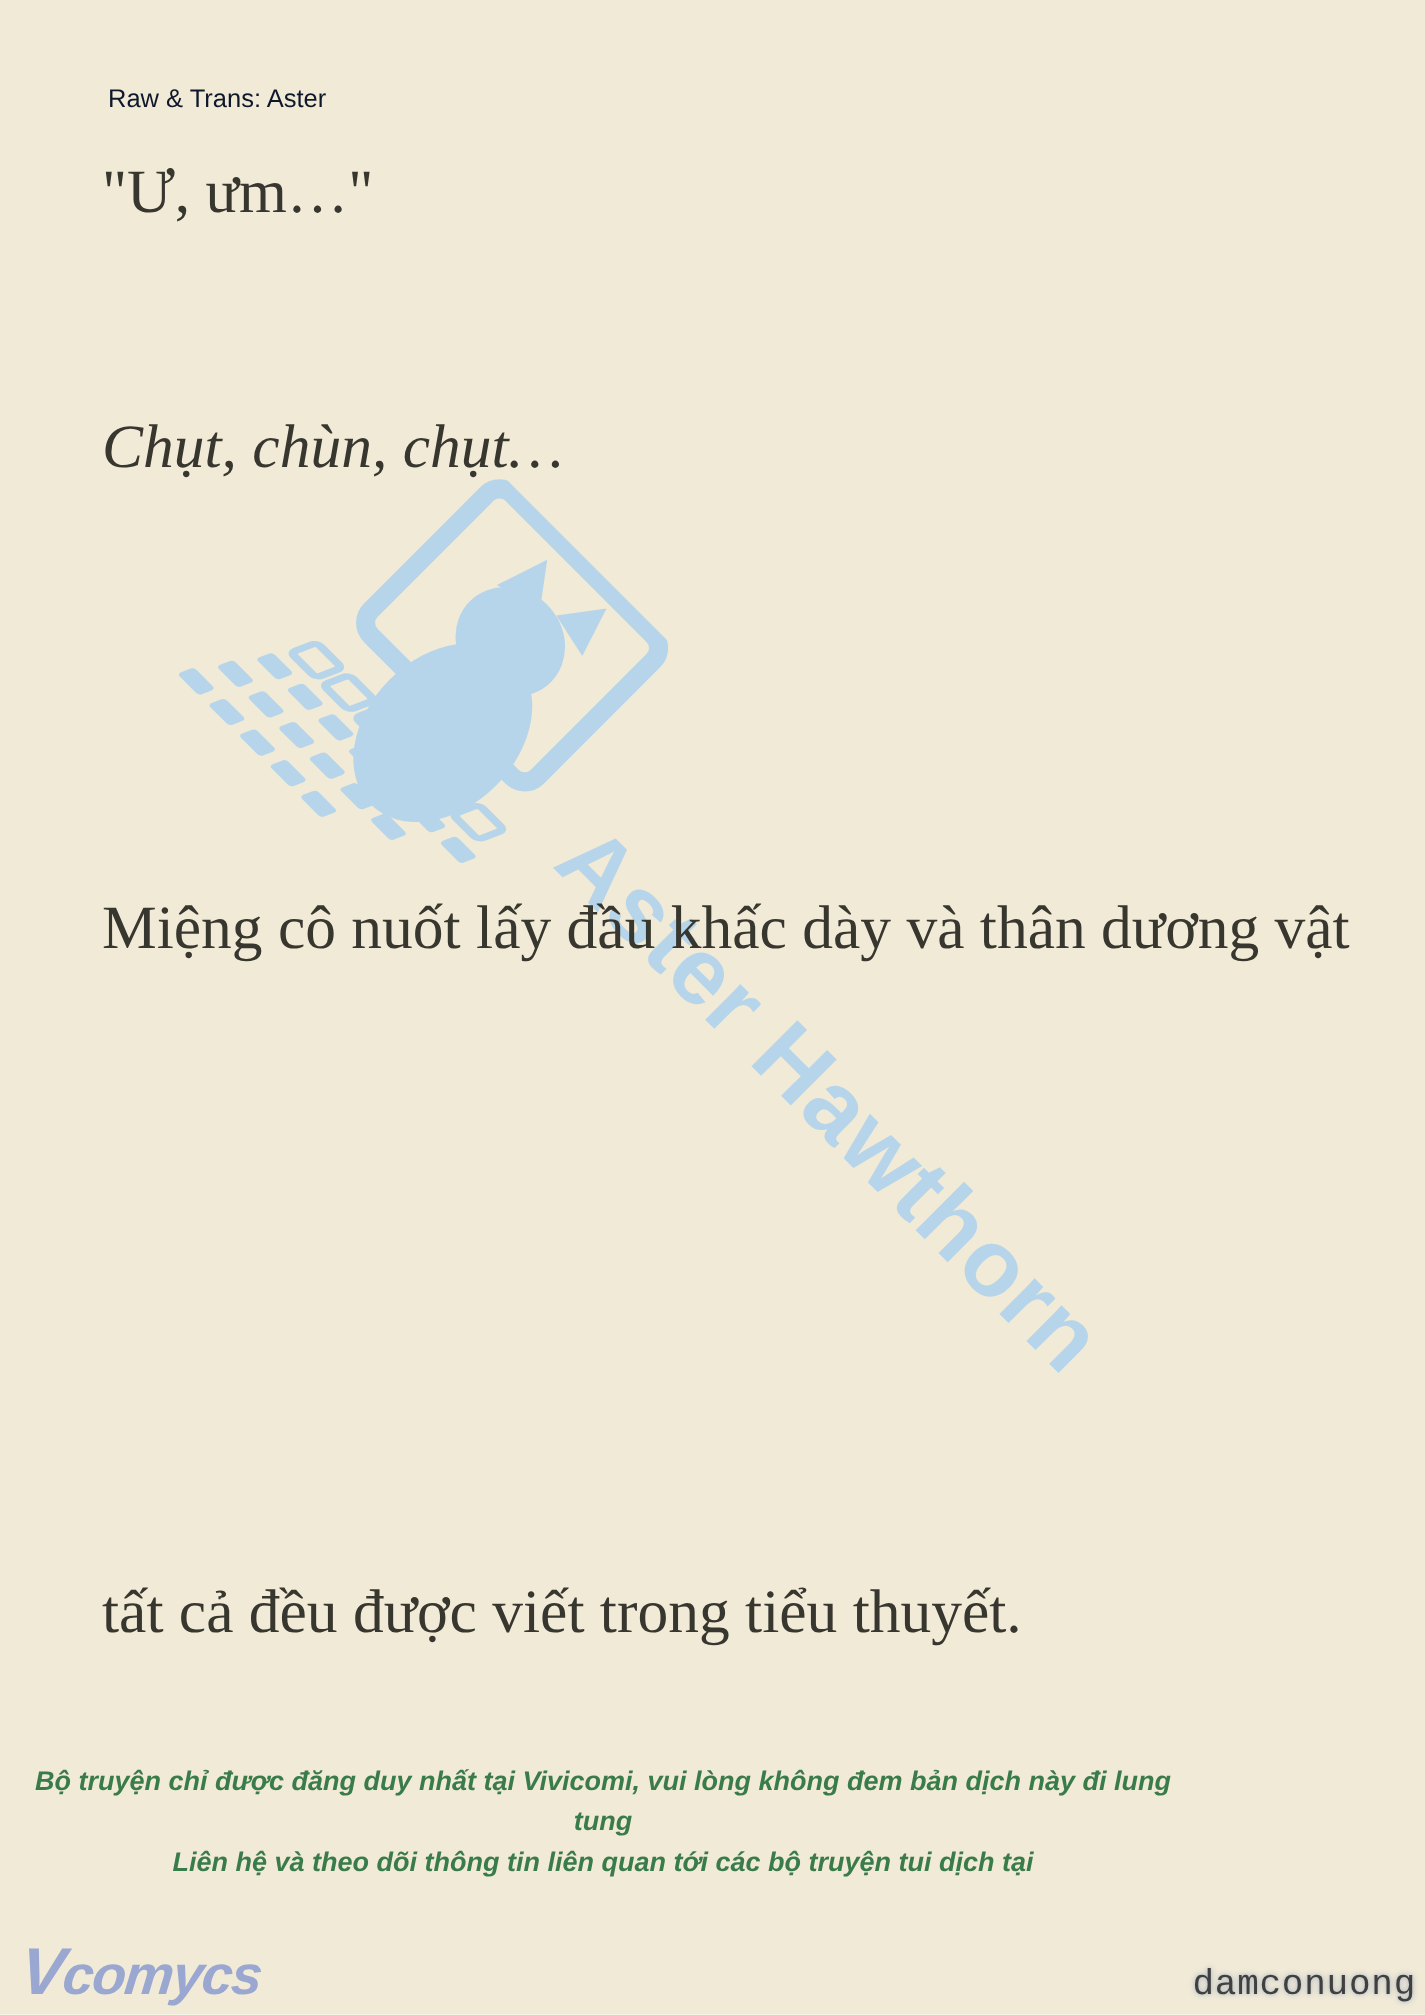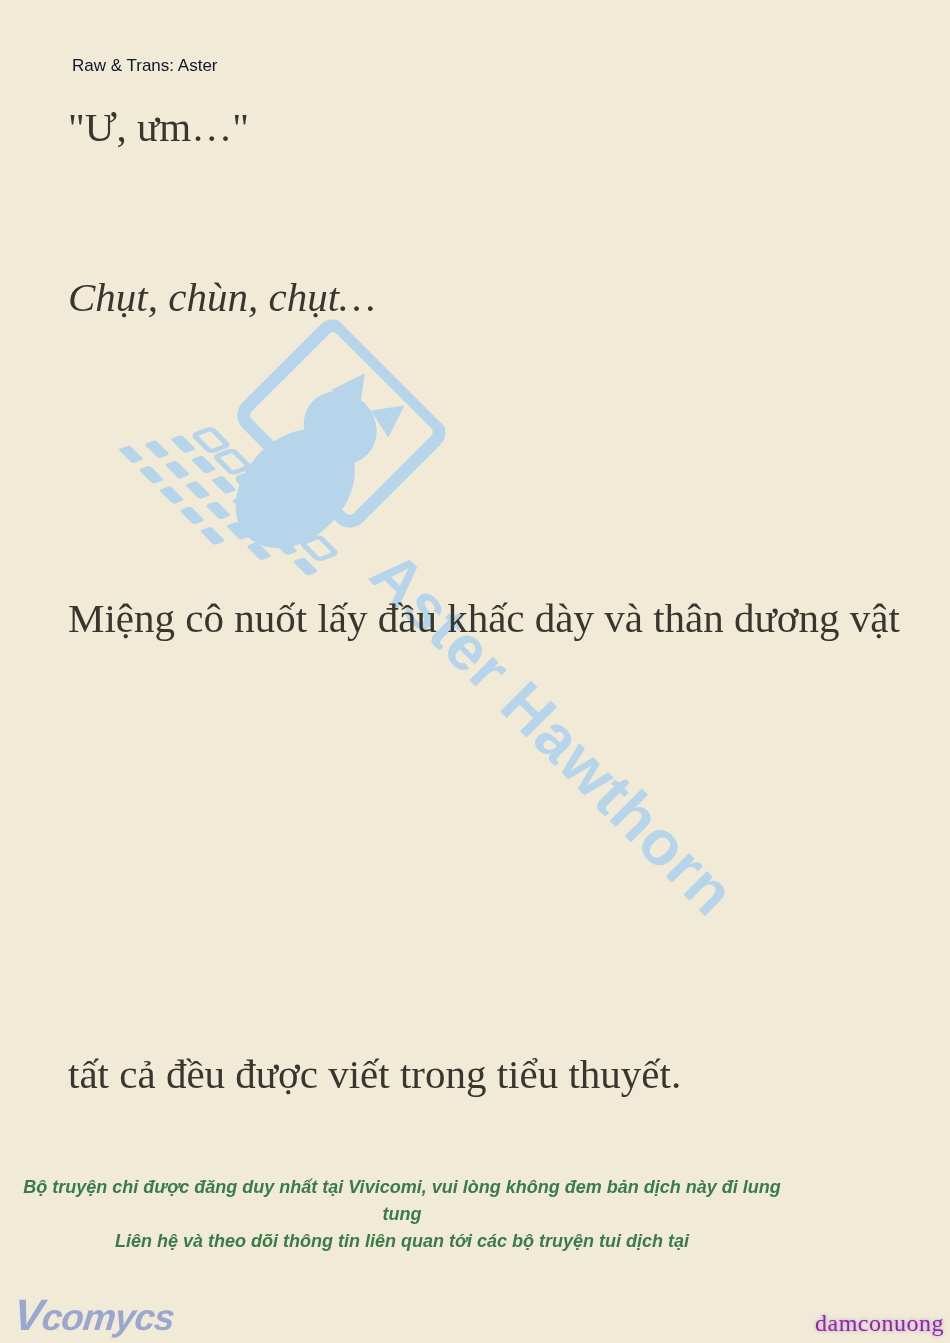--- a/index.html
+++ b/index.html
@@ -53,23 +53,23 @@
     font-family:"Liberation Sans",sans-serif;
     font-style:italic;font-weight:bold;
     font-size:37px;letter-spacing:-1px;
     color:#8b9dd0;opacity:.85;
     transform:skewX(-6deg);
     white-space:nowrap;
   }
   .vcomycs::first-letter{font-size:44px;}
   .damconuong{
     position:absolute;right:6px;top:1310px;z-index:2;
-    font-family:Liberation Serif, serif;
+    font-family:Liberation Mono, monospace;
     font-size:24px;letter-spacing:.5px;
-    color:#a21caf;
+    color:#404040;
     text-shadow:0 0 4px #aab4bd,0 0 2px #c4ccd3;
     white-space:nowrap;
   }
 </style>
 </head>
 <body>
 
 <div id="canvas">
 
   <div class="wm">

